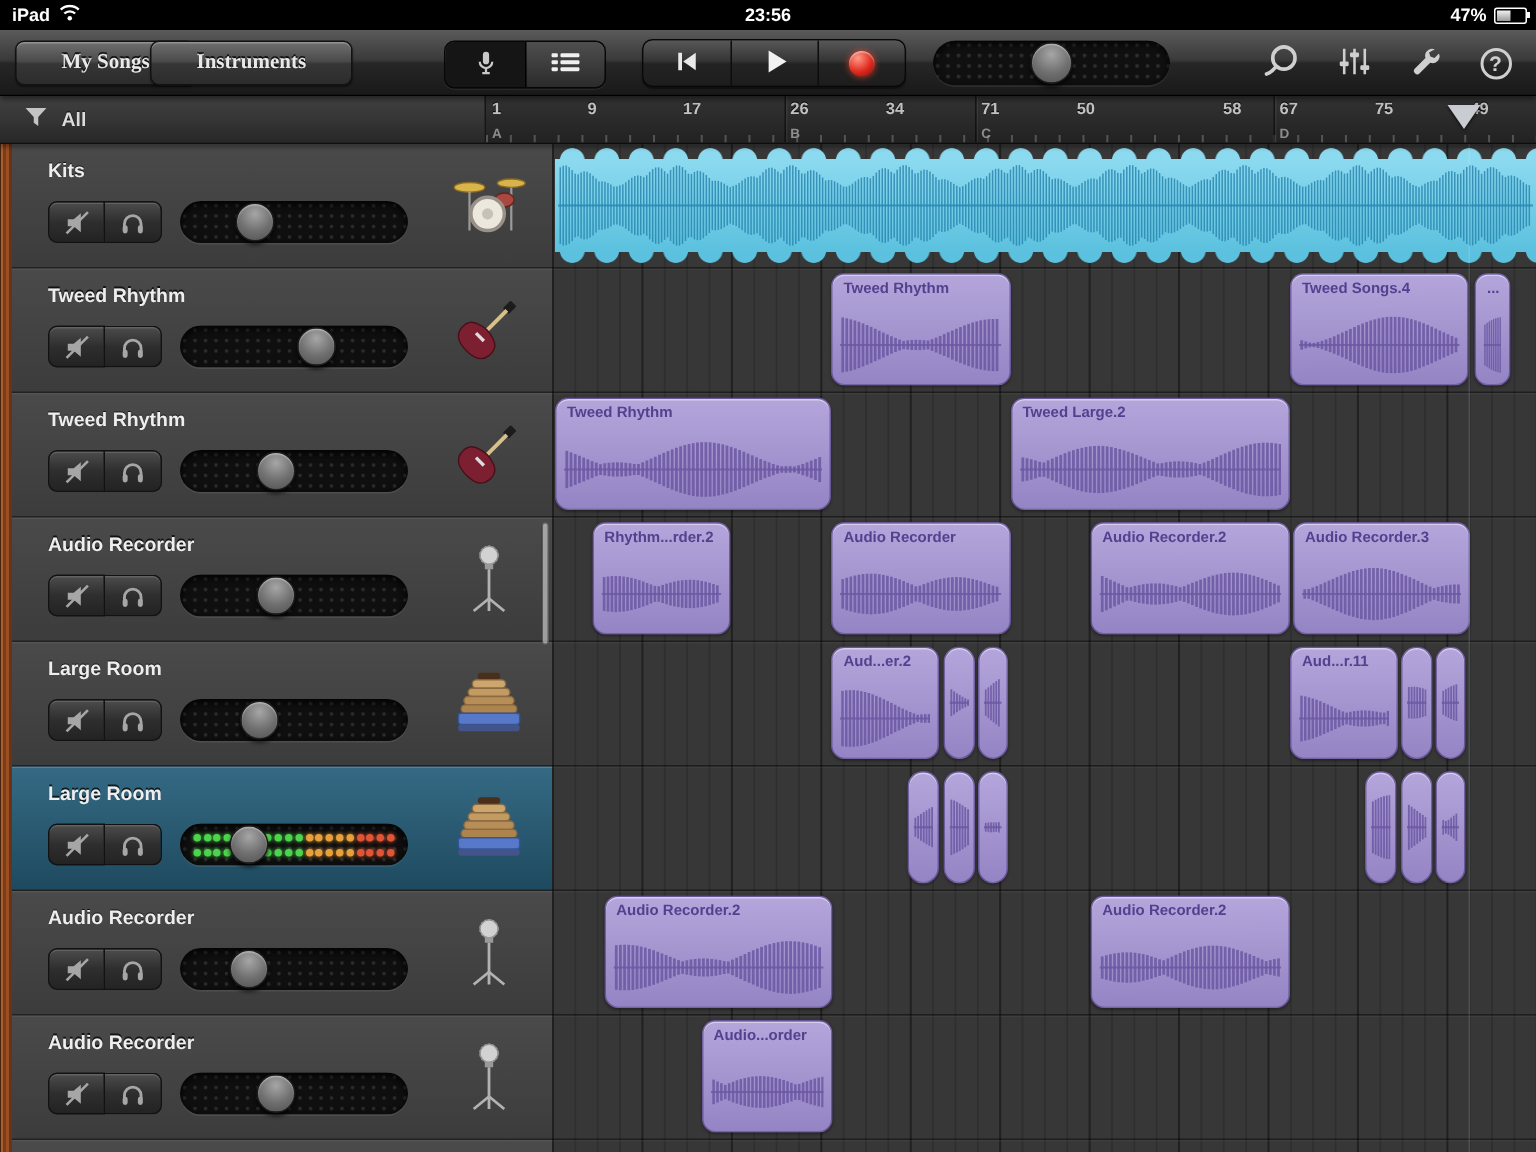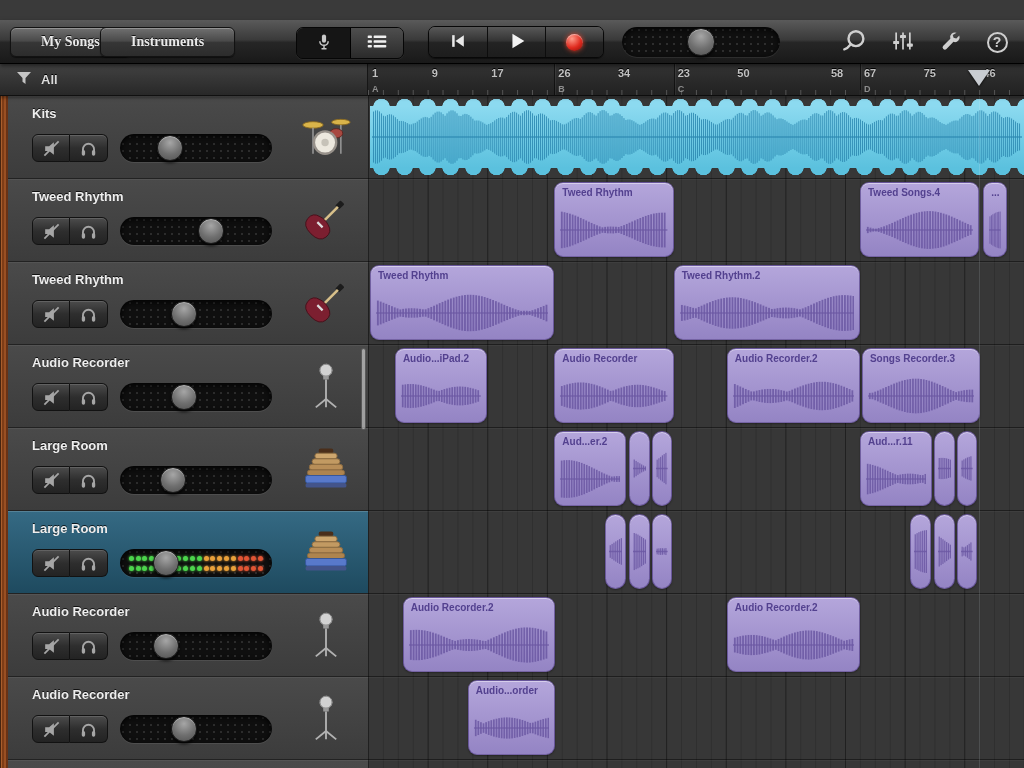--- a/index.html
+++ b/index.html
@@ -48,21 +48,21 @@
     box-shadow:inset 0 2px 6px rgba(0,0,0,0.95), 0 1px 0 rgba(255,255,255,0.08); }
   .master-slider .knob { top:1px; width:28px; height:28px; }
   .icon-btn { position:absolute; top:8px; width:34px; height:28px; background:none; border:none;
     display:flex; align-items:center; justify-content:center; }
   .help-circle { width:21px; height:21px; border:2px solid #cfcfcf; border-radius:50%; color:#cfcfcf;
     font-weight:bold; font-size:14px; display:flex; align-items:center; justify-content:center; }
 
   
   .subheader { position:absolute; top:64px; left:0; right:0; height:32px; display:flex; z-index:8;
     box-shadow:0 2px 3px rgba(0,0,0,0.4); }
-  .filter-bar { width:368px; background:linear-gradient(#424242,#282828); border-bottom:1px solid #101010;
+  .filter-bar { width:324px; background:linear-gradient(#424242,#282828); border-bottom:1px solid #101010;
     border-right:1px solid #161616; display:flex; align-items:center; gap:9px; padding-left:16px;
     color:#dcdcdc; font-size:13px; font-weight:bold; text-shadow:0 -1px 0 #000;text-align:right; }
   .ruler { flex:1; position:relative; background:linear-gradient(#333,#222); border-bottom:1px solid #0d0d0d; overflow:hidden; }
   .rnum { position:absolute; top:3px; margin-left:4px; font-size:11px; font-weight:bold; color:#c2c2c2; text-shadow:0 -1px 0 #000; }
   .rsec { position:absolute; bottom:1px; margin-left:4px; font-size:9px; font-weight:bold; color:#8d8d8d; }
   .rsecline { position:absolute; top:0; bottom:0; width:1px; background:rgba(0,0,0,0.55); box-shadow:1px 0 0 rgba(255,255,255,0.06); }
   .rticks { position:absolute; left:0; right:0; bottom:0; height:5px;
     background-image:linear-gradient(90deg, rgba(255,255,255,0.22) 0 1px, transparent 1px);
     background-size:calc(100%/44) 100%; }
   .playhead { position:absolute; top:6px; width:0; height:0; z-index:5;
@@ -128,20 +128,39 @@
   .region.loop .wave { position:absolute; left:2px; right:2px; top:12px; bottom:12px; }
   .ph-line { position:absolute; top:0; bottom:0; width:1px; background:rgba(230,240,250,0.16); z-index:6; pointer-events:none; }
   .scrollbar { position:absolute; left:361px; top:252px; width:5px; height:82px; border-radius:3px;
     background:rgba(238,238,238,0.55); border:1px solid rgba(0,0,0,0.45); z-index:7; }
 </style>
 </head>
 <body>
 
 <div id="screen">
 
+  <div class="status-bar">
+    <div class="sb-left">
+      <span>iPad</span>
+      <span><svg width="15" height="11" viewBox="0 0 15 11">
+            <g fill="none" stroke="#fff" stroke-width="1.6">
+              <path d="M1.5 3.4 a8.6 8.6 0 0 1 12 0"></path>
+              <path d="M3.9 6 a5.2 5.2 0 0 1 7.2 0"></path>
+            </g>
+            <circle cx="7.5" cy="9.2" r="1.5" fill="#fff"></circle>
+          </svg></span>
+    </div>
+    <div class="sb-center">23:56</div>
+    <div class="sb-right">
+      <span>47%</span>
+      <span class="battery">
+          <i></i>
+        </span>
+    </div>
+  </div>
 
   <div class="toolbar">
     <button class="tb-btn" style="left:10px;">My Songs</button>
     <button class="tb-btn" style="left:100px;">Instruments</button>
 
     <div class="segmented">
       <button class="seg">
           <span><svg width="20" height="20" viewBox="0 0 24 24">
               <rect x="9.5" y="3" width="5" height="10" rx="2.5" fill="#c9c9c9"></rect>
               <path d="M7 11 a5 5 0 0 0 10 0" fill="none" stroke="#c9c9c9" stroke-width="1.8"></path>
@@ -221,26 +240,26 @@
           </svg></span>
       <span>All</span>
     </div>
     <div class="ruler" id="ruler">
       <div class="rticks"></div>
     <span class="rnum" style="left: 0%;">1</span>
         <span class="rnum" style="left: 9.09091%;">9</span>
         <span class="rnum" style="left: 18.1818%;">17</span>
         <span class="rnum" style="left: 28.4091%;">26</span>
         <span class="rnum" style="left: 37.5%;">34</span>
-        <span class="rnum" style="left: 46.5909%;">23</span>
+        <span class="rnum" style="left: 46.5909%;">71</span>
         <span class="rnum" style="left: 55.6818%;">50</span>
         <span class="rnum" style="left: 64.7727%; padding-left: 34px;">58</span>
         <span class="rnum" style="left: 75%;">67</span>
         <span class="rnum" style="left: 84.0909%;">75</span>
-        <span class="rnum" style="left: 93.1818%;">46</span>
+        <span class="rnum" style="left: 93.1818%;">49</span>
         <span class="rsec" style="left: 0%;">A</span>
         <span class="rsec" style="left: 28.4091%;">B</span>
         <div class="rsecline" style="left: 28.4091%;"></div>
         <span class="rsec" style="left: 46.5909%;">C</span>
         <div class="rsecline" style="left: 46.5909%;"></div>
         <span class="rsec" style="left: 75%;">D</span>
         <div class="rsecline" style="left: 75%;"></div>
         <div class="playhead" style="left: calc(93.1818% - 11px);"></div>
       </div>
   </div>
@@ -1045,21 +1064,21 @@
                   <rect x="166" y="14.5" width="2" height="5.0"></rect>
                   <rect x="169" y="13.7" width="2" height="6.7"></rect>
                   <rect x="172" y="12.7" width="2" height="8.5"></rect>
                   <rect x="175" y="11.7" width="2" height="10.5"></rect>
                   <rect x="178" y="10.7" width="2" height="12.6"></rect>
                   <rect x="181" y="9.6" width="2" height="14.9"></rect>
                 </g>
               </svg></div>
           </div>
           <div class="region cell" style="left: 46.6%; width: 28.4%;">
-            <div class="rlabel">Tweed Rhythm.2</div>
+            <div class="rlabel">Tweed Large.2</div>
             <div class="wave"><svg width="100%" height="100%" viewBox="0 0 186 34" preserveAspectRatio="none">
                 <rect x="0" y="16.4" width="186" height="1.2" fill="#6b58a3" opacity="0.8"></rect>
                 <g fill="#6b58a3" opacity="0.85">
                   <rect x="1" y="9.8" width="2" height="14.3"></rect>
                   <rect x="4" y="10.3" width="2" height="13.4"></rect>
                   <rect x="7" y="10.9" width="2" height="12.2"></rect>
                   <rect x="10" y="11.6" width="2" height="10.7"></rect>
                   <rect x="13" y="12.4" width="2" height="9.1"></rect>
                   <rect x="16" y="12.8" width="2" height="8.5"></rect>
                   <rect x="19" y="11.6" width="2" height="10.7"></rect>
@@ -1117,21 +1136,21 @@
                   <rect x="175" y="1.0" width="2" height="32.0"></rect>
                   <rect x="178" y="1.1" width="2" height="31.8"></rect>
                   <rect x="181" y="1.4" width="2" height="31.3"></rect>
                   <rect x="184" y="1.8" width="2" height="30.4"></rect>
                 </g>
               </svg></div>
           </div>
         </div>
         <div class="lane">
           <div class="region cell" style="left: 4.1%; width: 14%;">
-            <div class="rlabel">Audio...iPad.2</div>
+            <div class="rlabel">Rhythm...rder.2</div>
             <div class="wave"><svg width="100%" height="100%" viewBox="0 0 92 34" preserveAspectRatio="none">
                 <rect x="0" y="16.4" width="92" height="1.2" fill="#6b58a3" opacity="0.8"></rect>
                 <g fill="#6b58a3" opacity="0.85">
                   <rect x="1" y="6.9" width="2" height="20.2"></rect>
                   <rect x="4" y="6.6" width="2" height="20.9"></rect>
                   <rect x="7" y="6.3" width="2" height="21.3"></rect>
                   <rect x="10" y="6.3" width="2" height="21.5"></rect>
                   <rect x="13" y="6.3" width="2" height="21.3"></rect>
                   <rect x="16" y="6.6" width="2" height="20.9"></rect>
                   <rect x="19" y="6.9" width="2" height="20.2"></rect>
@@ -1254,21 +1273,21 @@
                   <rect x="115" y="6.9" width="2" height="20.2"></rect>
                   <rect x="118" y="7.8" width="2" height="18.4"></rect>
                   <rect x="121" y="8.7" width="2" height="16.5"></rect>
                   <rect x="124" y="9.8" width="2" height="14.5"></rect>
                   <rect x="127" y="10.8" width="2" height="12.3"></rect>
                   <rect x="130" y="11.9" width="2" height="10.1"></rect>
                 </g>
               </svg></div>
           </div>
           <div class="region cell" style="left: 75.3%; width: 18%;">
-            <div class="rlabel">Songs Recorder.3</div>
+            <div class="rlabel">Audio Recorder.3</div>
             <div class="wave"><svg width="100%" height="100%" viewBox="0 0 118 34" preserveAspectRatio="none">
                 <rect x="0" y="16.4" width="118" height="1.2" fill="#6b58a3" opacity="0.8"></rect>
                 <g fill="#6b58a3" opacity="0.85">
                   <rect x="1" y="14.2" width="2" height="5.6"></rect>
                   <rect x="4" y="14.0" width="2" height="5.9"></rect>
                   <rect x="7" y="13.1" width="2" height="7.7"></rect>
                   <rect x="10" y="12.2" width="2" height="9.6"></rect>
                   <rect x="13" y="11.2" width="2" height="11.7"></rect>
                   <rect x="16" y="10.1" width="2" height="13.8"></rect>
                   <rect x="19" y="9.0" width="2" height="15.9"></rect>

